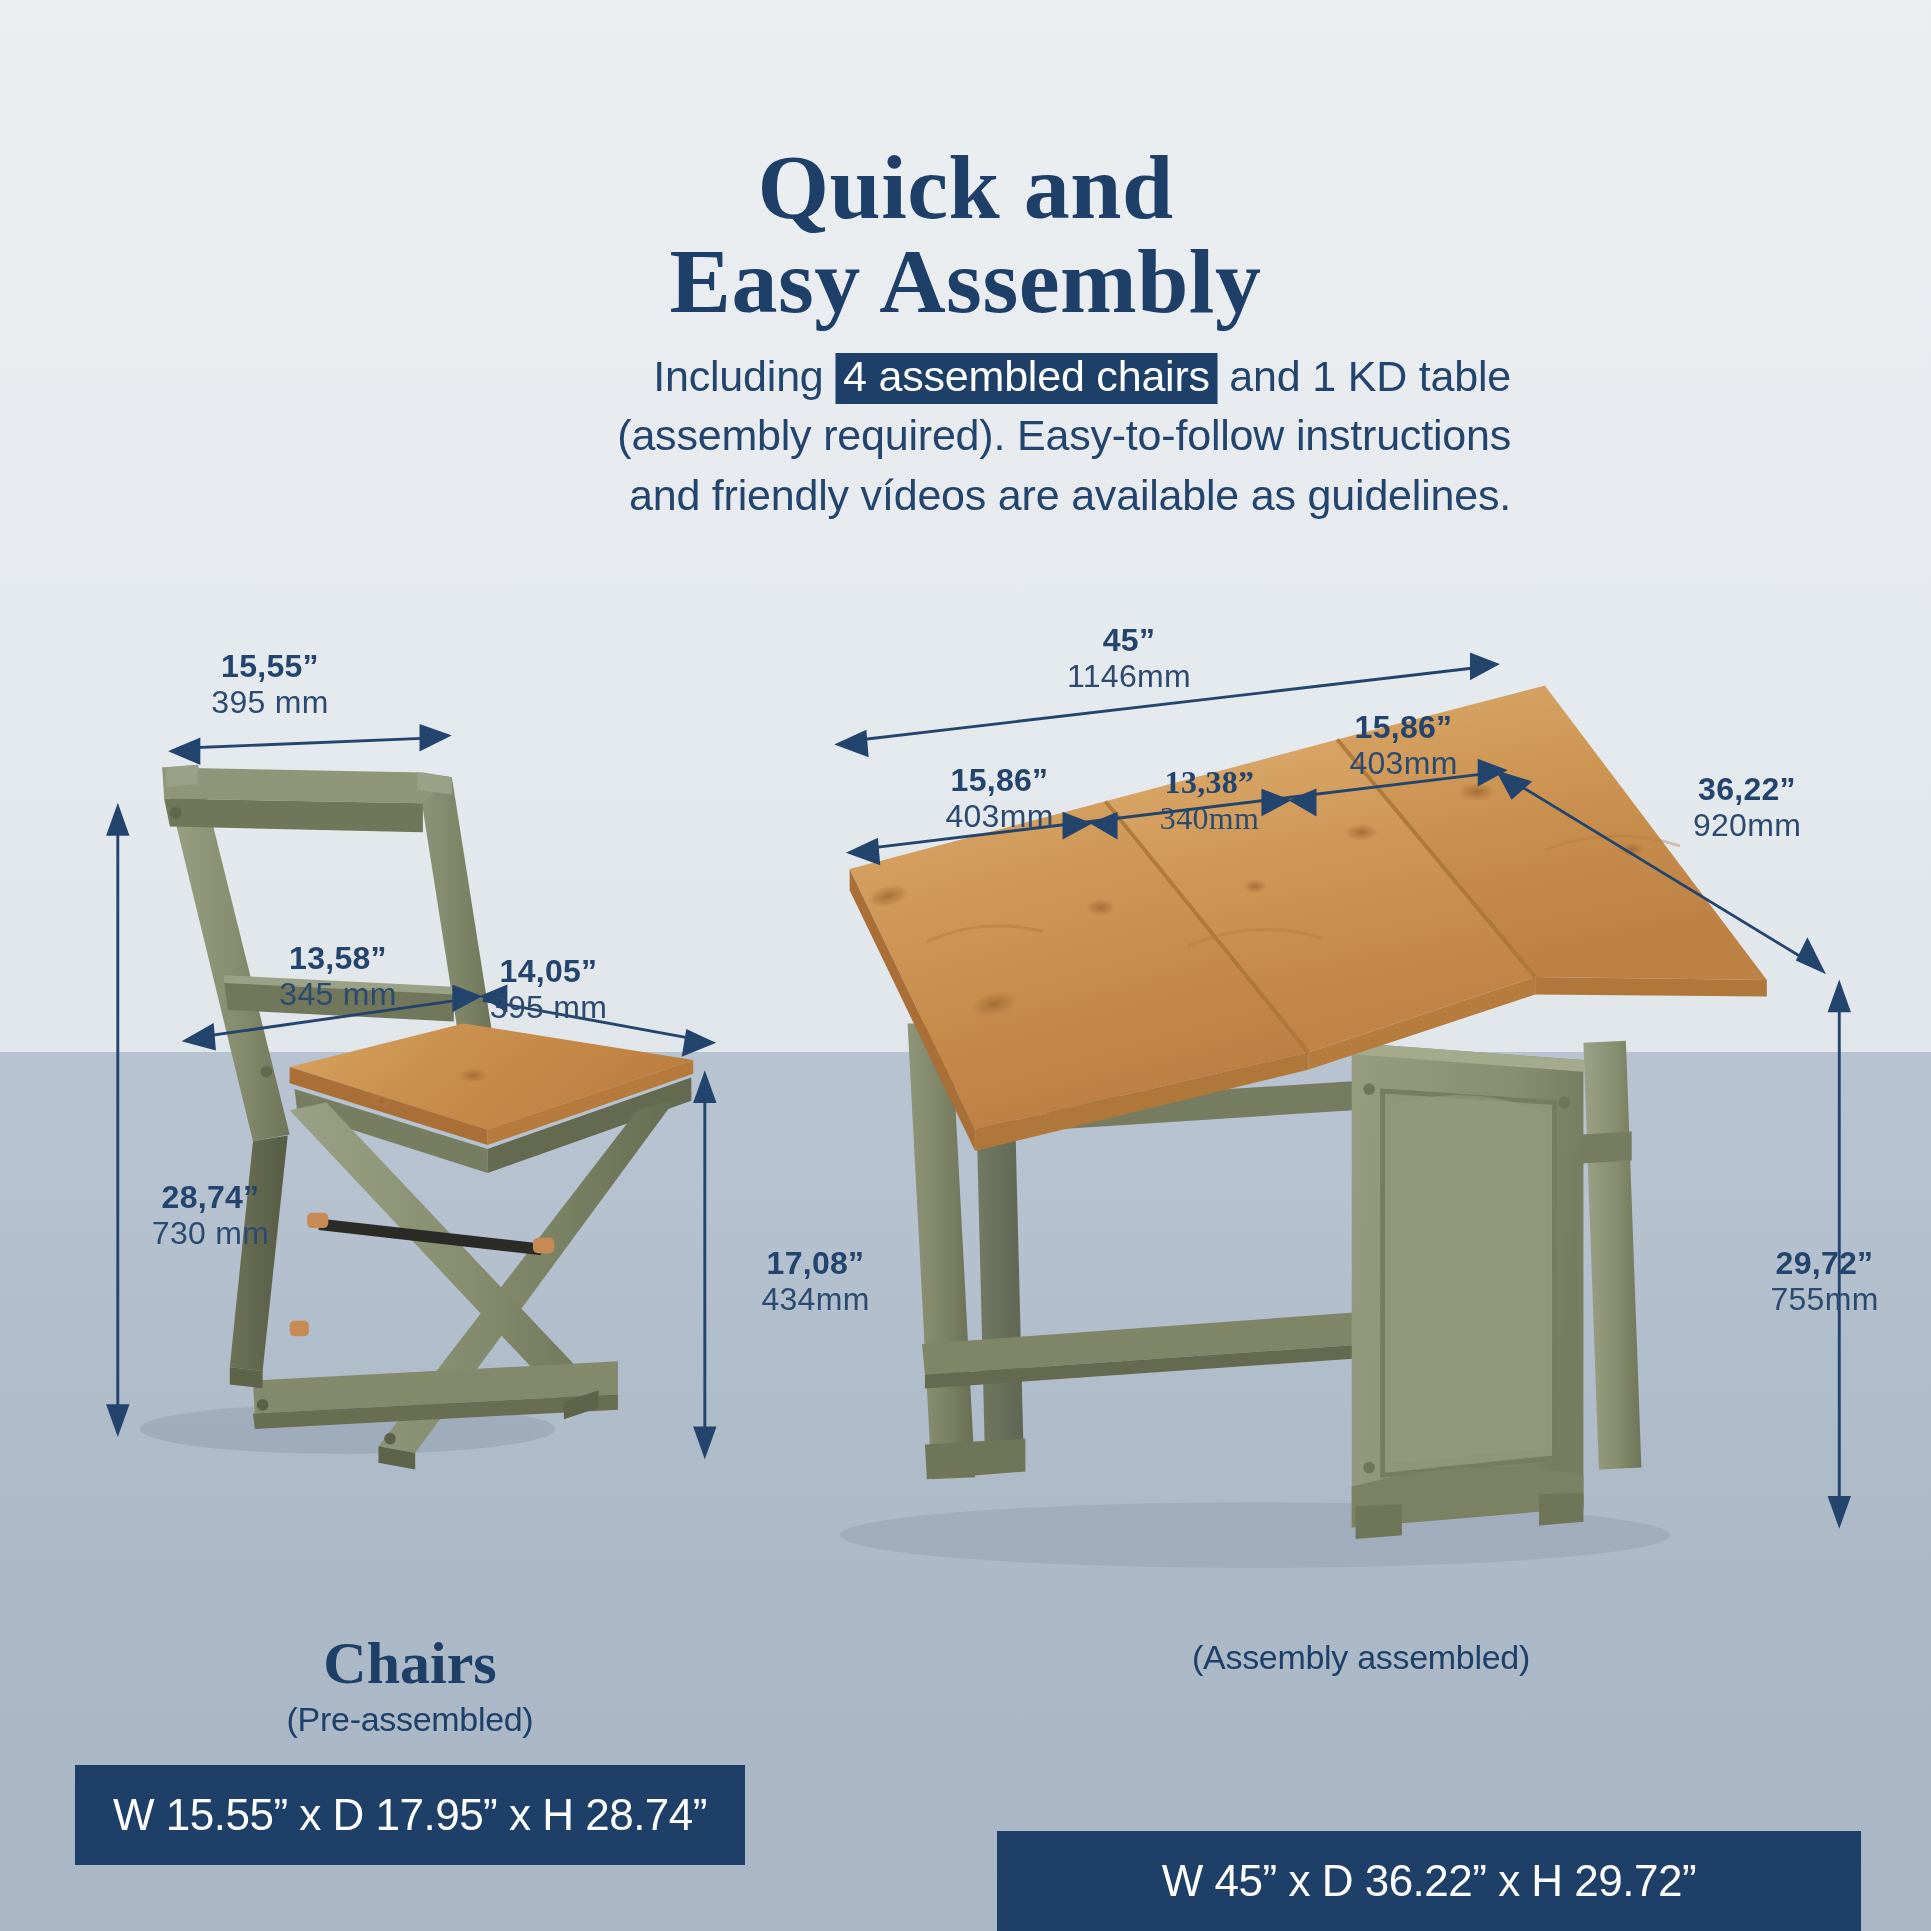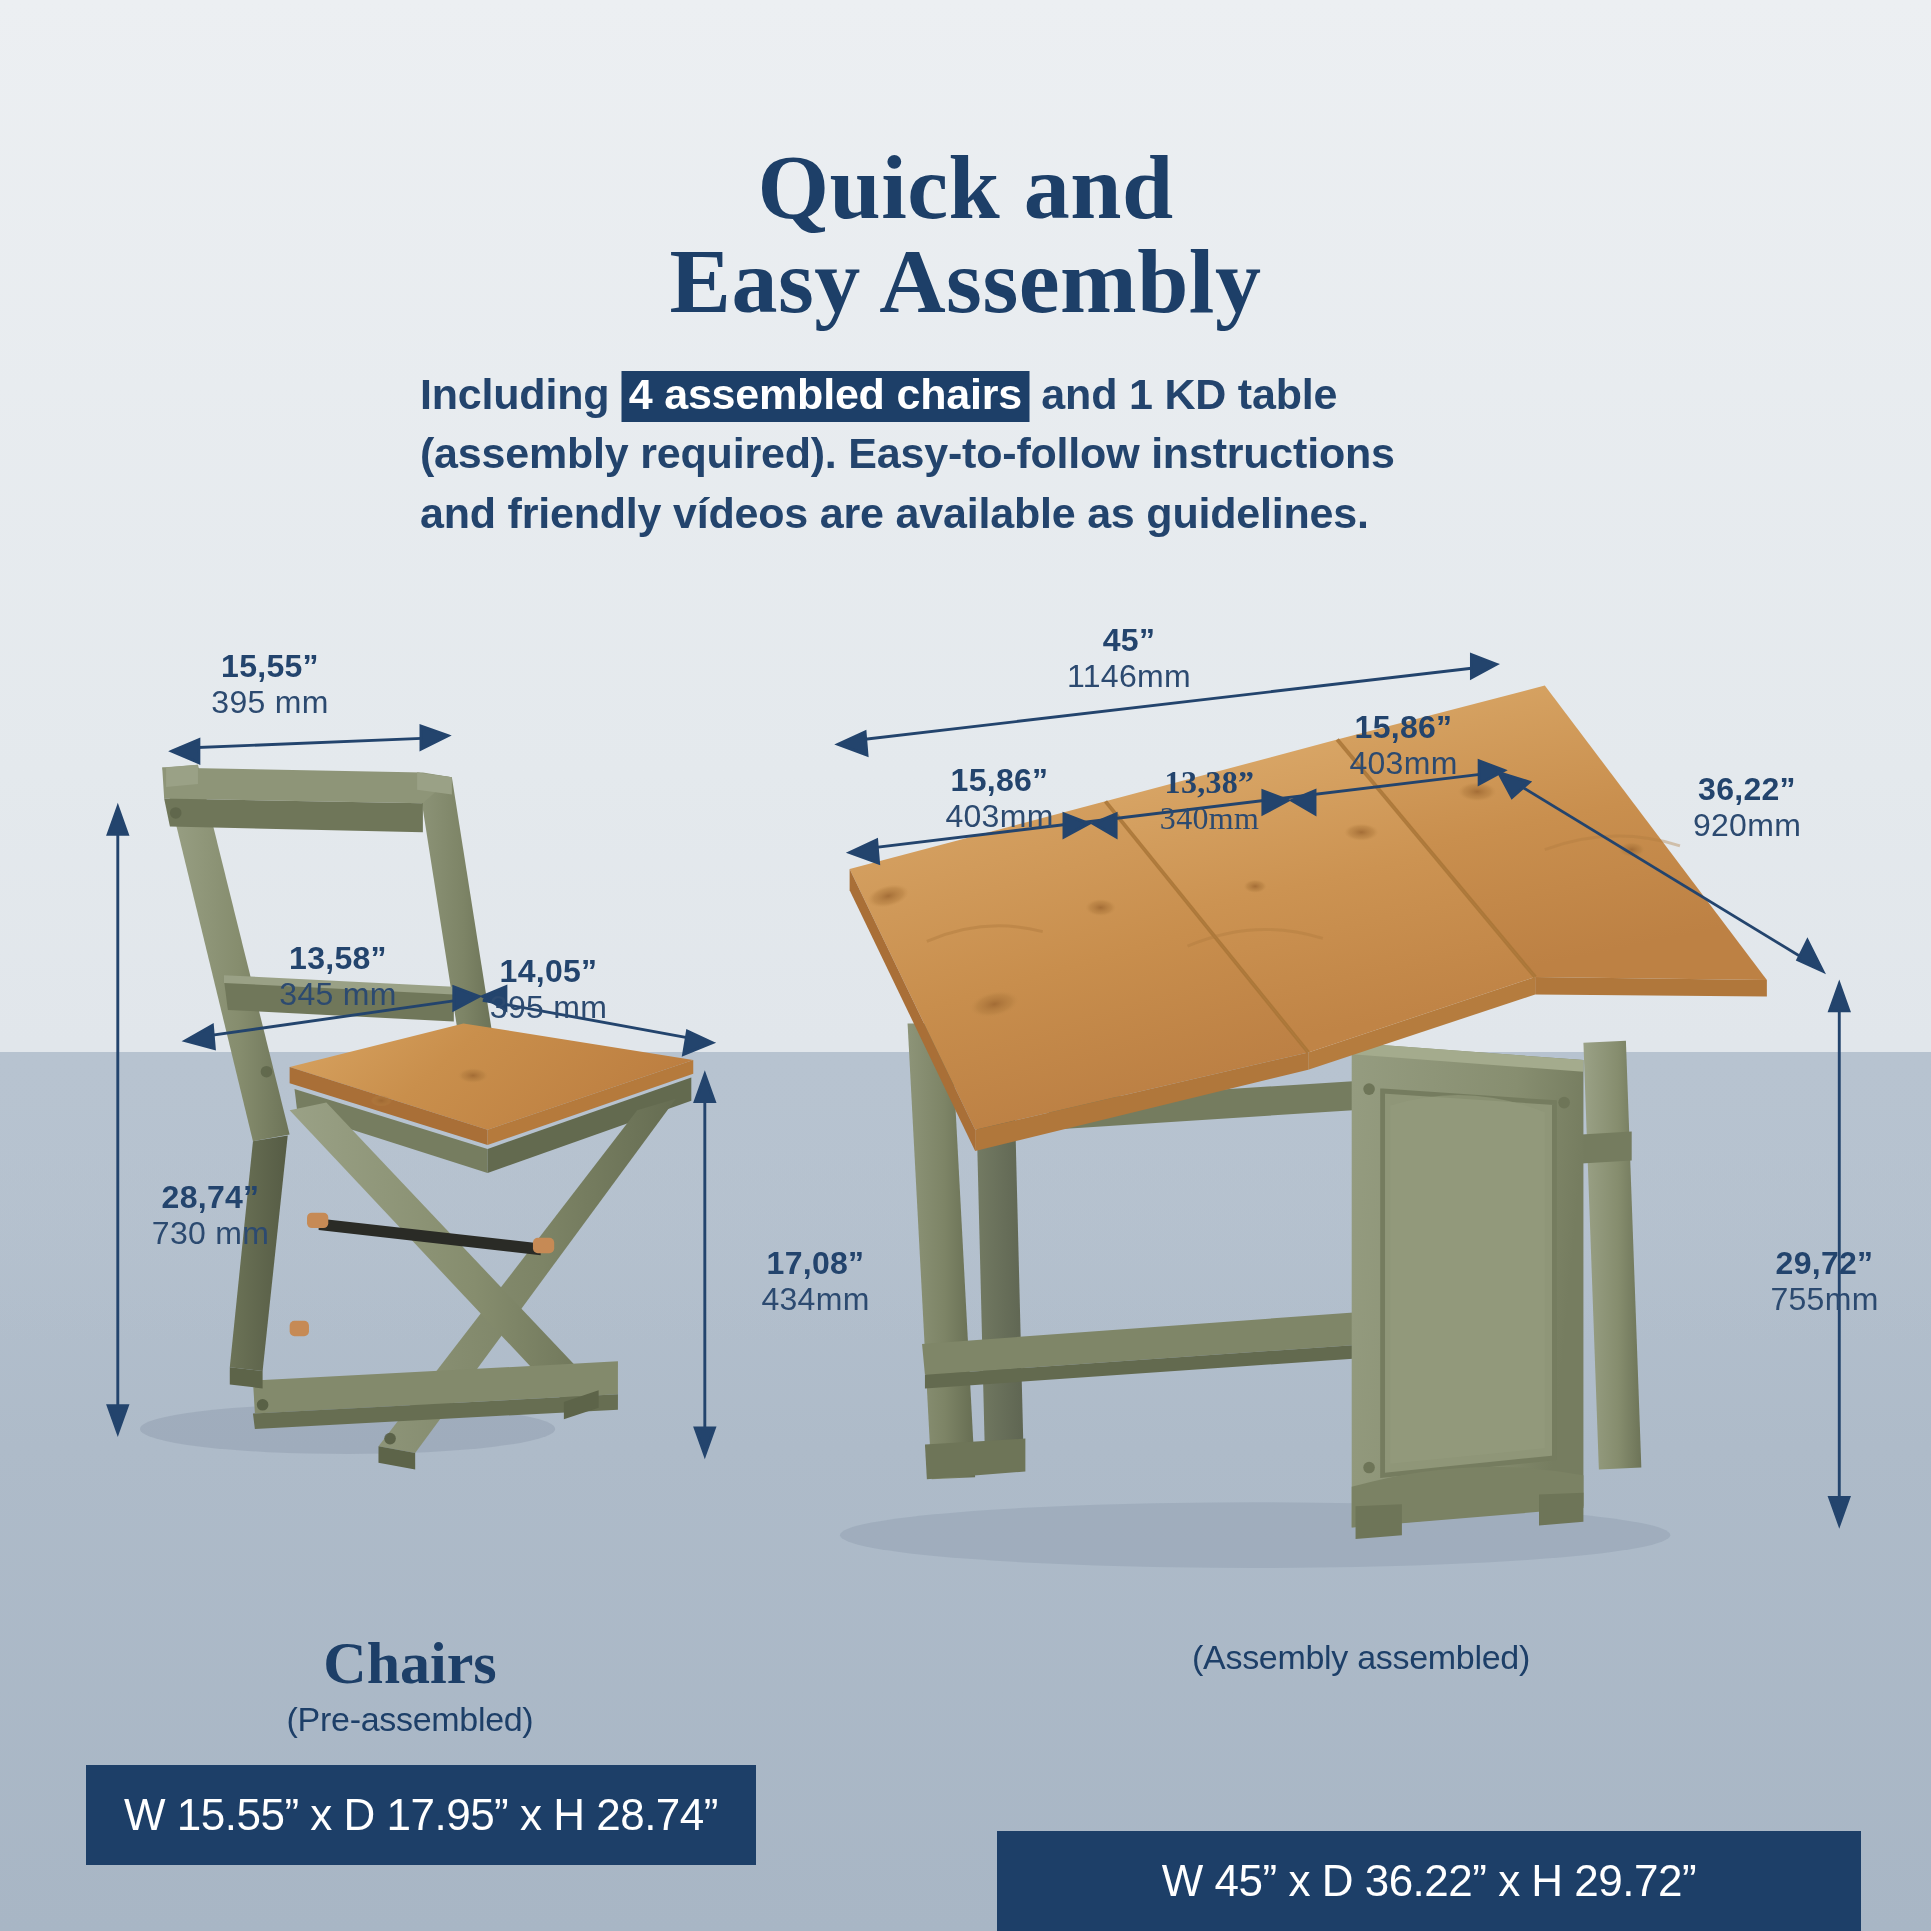--- a/index.html
+++ b/index.html
@@ -26,23 +26,23 @@
   
   .title{
     position:absolute;left:0;right:0;top:135px;text-align:center;
     font-family:"Liberation Serif", serif;
     font-weight:700;color:#1d3f68;letter-spacing:0.5px;
     line-height:1.02;font-size:92px;margin-top:6px;
   }
   .title .l1{display:block;}
   .title .l2{display:block;}
   .subtitle{
-    position:absolute;left:50%;transform:translateX(-50%);top:365px;
-    width:1091px;text-align:left;color:#23446d;
-    font-size:43px;line-height:1.38;font-weight:700;
+    position:absolute;left:50%;transform:translateX(-50%);top:347px;
+    width:1091px;text-align:right;color:#23446d;
+    font-size:43px;line-height:1.38;font-weight:400;
     letter-spacing:-0.2px;
   }
   .hl{
     background:#1d3f68;color:#ffffff;padding:1px 7.7px 4.8px 7.7px;
     display:inline-block;line-height:1.04;
   }
 
   
   .dim{position:absolute;color:#23446d;text-align:center;line-height:1.12;}
   .dim .in{font-weight:700;font-size:32px;letter-spacing:0.3px;display:block;}
@@ -334,21 +334,21 @@
 
   <div class="dim" style="left:1728px;top:1246px;width:193px;">
     <span class="in">29,72”</span>
     <span class="mm">755mm</span>
   </div>
 
   <div class="cap" style="left:72px;top:1632px;width:676px;">
     <span class="big">Chairs</span>
     <span class="small">(Pre-assembled)</span>
   </div>
-  <div class="specbar" style="left:86px;top:1765px;width:670px;height:100px;">
+  <div class="specbar" style="left:75px;top:1765px;width:670px;height:100px;">
     <span>W 15.55” x D 17.95” x H 28.74”</span>
   </div>
 
   <div class="cap" style="left:994px;top:1632px;width:734px;">
     <span class="small">(Assembly assembled)</span>
   </div>
   <div class="specbar" style="left:997px;top:1831px;width:864px;height:100px;">
     <span>W 45” x D 36.22” x H 29.72”</span>
   </div>
 

